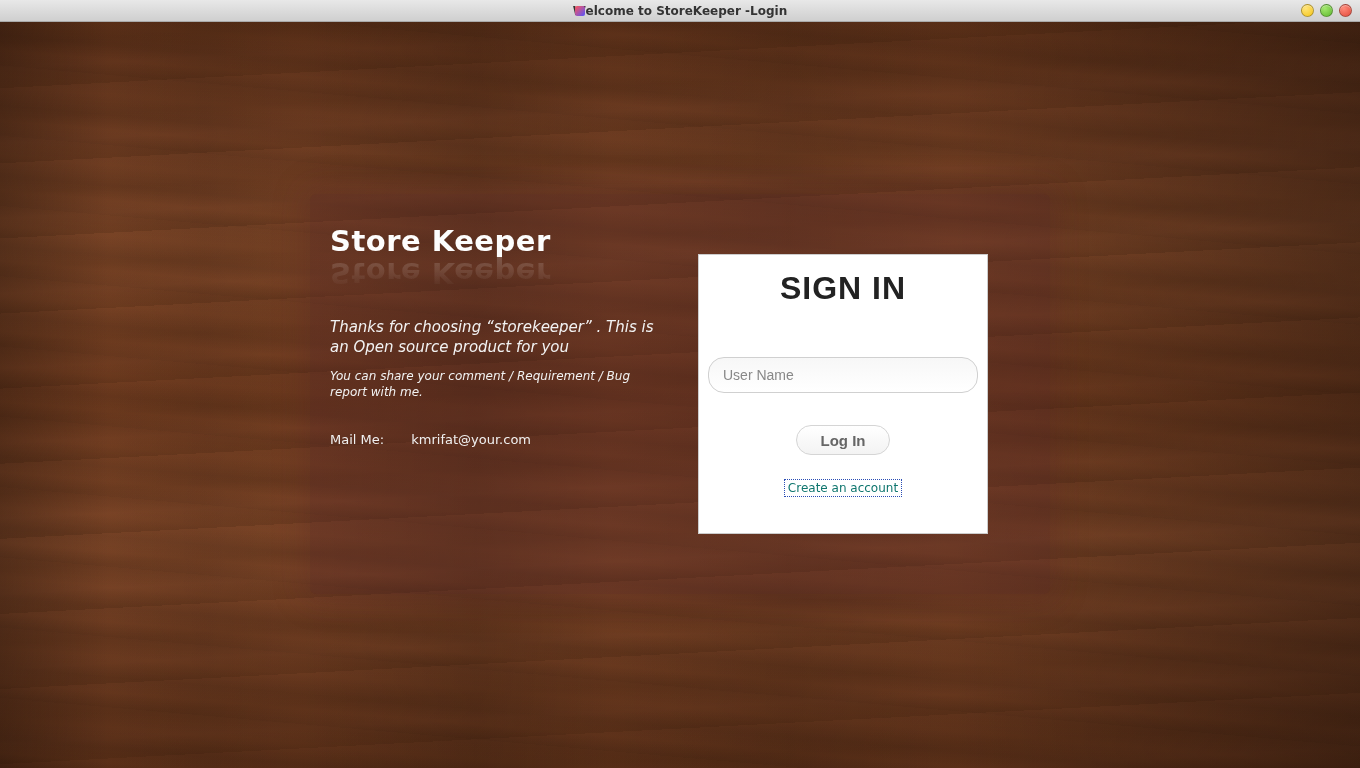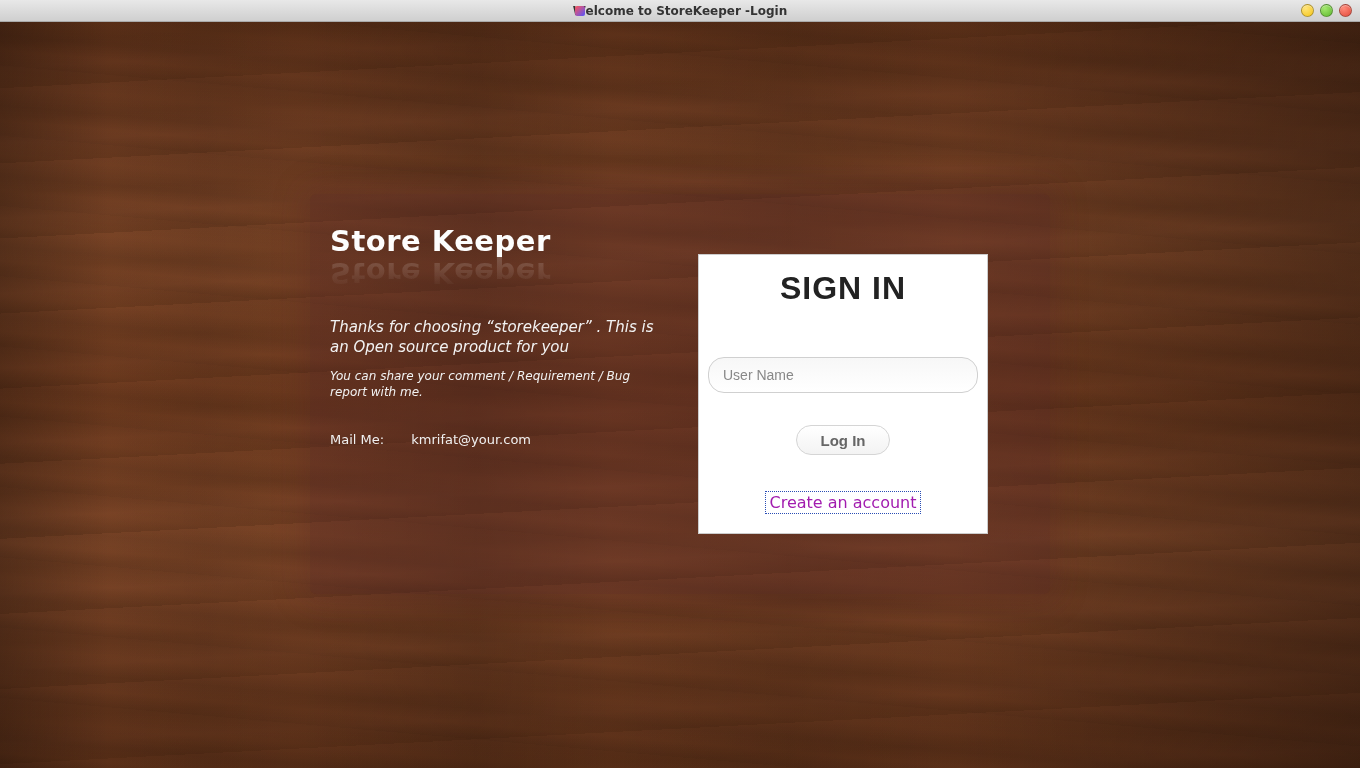--- a/index.html
+++ b/index.html
@@ -183,23 +183,23 @@
       border-radius: 15px;
       background: linear-gradient(to bottom, #ffffff, #f3f3f3);
       color: #666;
       font-weight: bold;
       font-size: 15px;
       cursor: pointer;
       margin-top: 12px;
     }
     .create-link {
       display: inline-block;
-      margin-top: 36px;
-      font-size: 16px;
-      color: #a21caf;
+      margin-top: 24px;
+      font-size: 12px;
+      color: #0f766e;
       border: 1px dotted #2a4db5;
       padding: 1px 3px;
       text-decoration: none;
     }
   </style>
 </head>
 <body>
 
 <div class="titlebar">
   <span class="titlebar-icon"></span>

